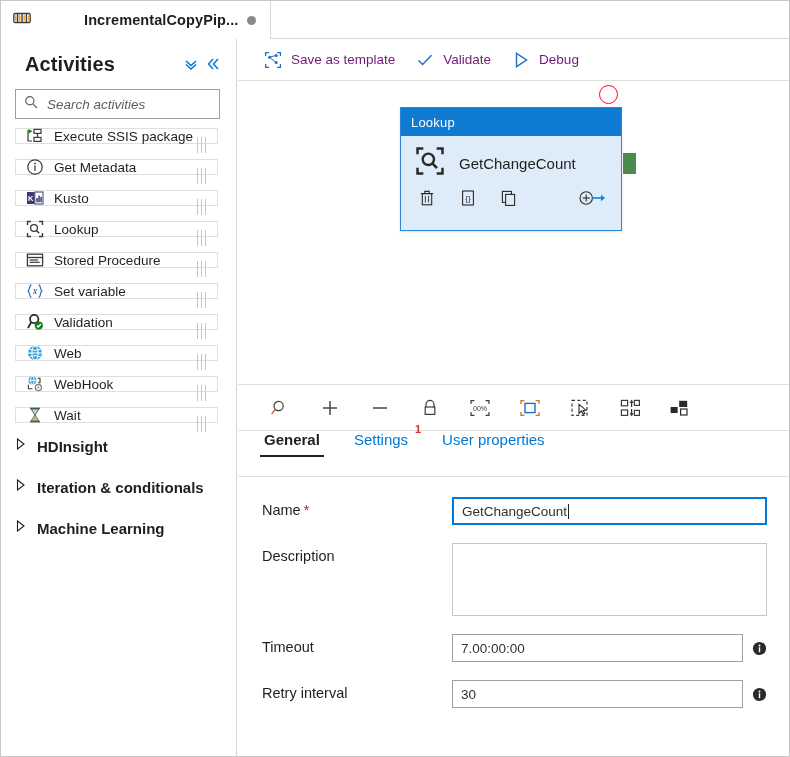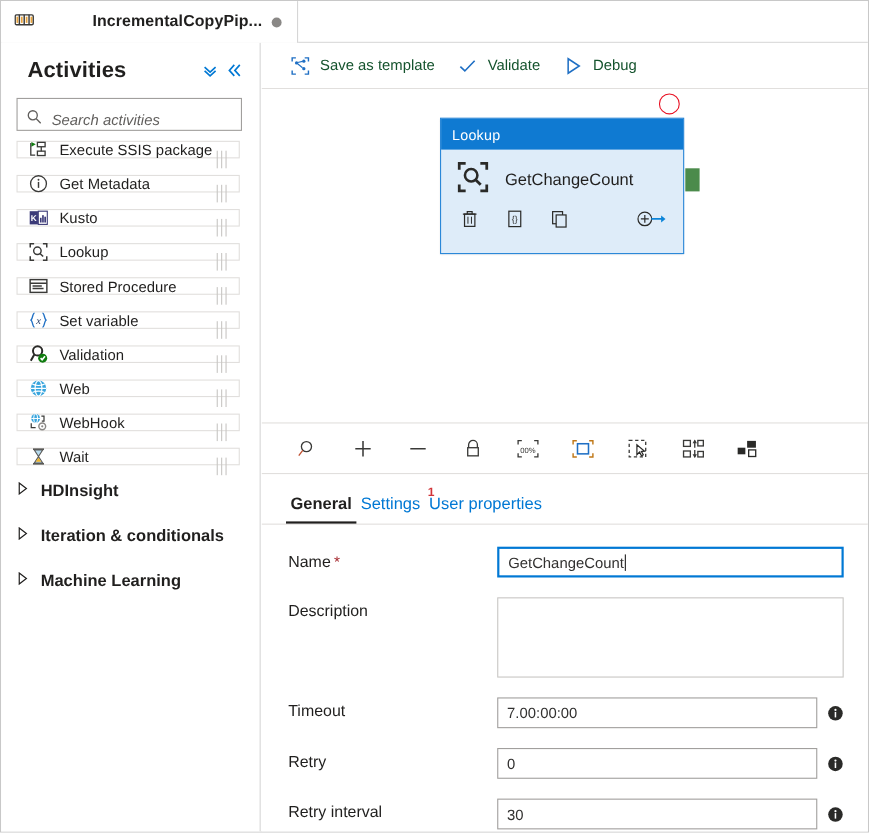--- a/index.html
+++ b/index.html
@@ -55,21 +55,21 @@
     flex: 1; letter-spacing: .1px;
   }
   .head-icon {
     width: 22px; height: 22px; display: flex;
     align-items: center; justify-content: center;
     cursor: pointer; color: #0078d4;
   }
   .searchbox {
     margin: 8px 16px 0 14px; height: 30px;
     border: 1px solid #a19f9d; background: #fff;
-    display: flex; align-items: flex-end; gap: 7px;
+    display: flex; align-items: center; gap: 7px;
     padding: 0 8px; cursor: text;
   }
   .searchbox input {
     border: none; outline: none; flex: 1;
     font-family: "Liberation Sans", sans-serif;
     font-size: 13.5px; color: #323130;
     font-style: italic; background: transparent;
   }
   .searchbox input::placeholder { color: #605e5c; font-style: italic; }
 
@@ -102,21 +102,21 @@
   .right { position: absolute; left: 237px; top: 38px; width: 551px; height: 717px; background: #fff; }
 
   .cmdbar {
     height: 42px; border-bottom: 1px solid #e1dfdd;
     display: flex; align-items: center; padding-left: 18px; gap: 2px;
   }
   .cmd {
     display: flex; align-items: center; gap: 9px;
     padding: 5px 11px 5px 7px; cursor: pointer; height: 32px;
   }
-  .cmd-label { font-size: 13.5px; color: #14532d; white-space: nowrap; }
+  .cmd-label { font-size: 13.5px; color: #701a75; white-space: nowrap; }
   .cmd-icon { width: 19px; height: 19px; display:flex; align-items:center; justify-content:center; }
 
   .canvas {
     position: relative; height: 304px;
     background: #ffffff; border-bottom: 1px solid #e1dfdd;
     overflow: hidden;
   }
 
   
   .node {
@@ -155,21 +155,21 @@
   .zoombar {
     height: 46px; border-bottom: 1px solid #e1dfdd;
     display: flex; align-items: center; gap: 26px; padding-left: 30px;
   }
   .zb { width: 24px; height: 24px; cursor: pointer;
     display:flex; align-items:center; justify-content:center; }
 
   
   .proptabs {
     height: 46px; border-bottom: 1px solid #e1dfdd;
-    display: flex; align-items: flex-end; padding-left: 22px; 
+    display: flex; align-items: flex-start; padding-left: 22px; gap: 26px;
   }
   .ptab {
     position: relative; padding: 0 4px 9px 4px; cursor: pointer;
     font-size: 15px; color: #0078d4;
   }
   .ptab.active { color: #201f1e; font-weight: 600; }
   .ptab.active::after {
     content: ""; position: absolute; left: 0; right: 0; bottom: 0;
     height: 2.5px; background: #201f1e;
   }
@@ -682,35 +682,20 @@
           <span class="infoi">
             <svg width="15" height="15" viewBox="0 0 15 15">
               <circle cx="7.5" cy="7.5" r="6.6" fill="#2a2a28"></circle>
               <circle cx="7.5" cy="4.4" r="1" fill="#ffffff"></circle>
               <rect x="6.8" y="6.2" width="1.4" height="5" fill="#ffffff"></rect>
             </svg>
           </span>
         </div>
       </div>
 
-      <div class="frow">
-        <div class="flabel">Retry</div>
-        <div class="fctrl">
-          <div class="finput">
-            <span>0</span>
-          </div>
-          <span class="infoi">
-            <svg width="15" height="15" viewBox="0 0 15 15">
-              <circle cx="7.5" cy="7.5" r="6.6" fill="#2a2a28"></circle>
-              <circle cx="7.5" cy="4.4" r="1" fill="#ffffff"></circle>
-              <rect x="6.8" y="6.2" width="1.4" height="5" fill="#ffffff"></rect>
-            </svg>
-          </span>
-        </div>
-      </div>
 
       <div class="frow">
         <div class="flabel">Retry interval</div>
         <div class="fctrl">
           <div class="finput">
             <span>30</span>
           </div>
           <span class="infoi">
             <svg width="15" height="15" viewBox="0 0 15 15">
               <circle cx="7.5" cy="7.5" r="6.6" fill="#2a2a28"></circle>

